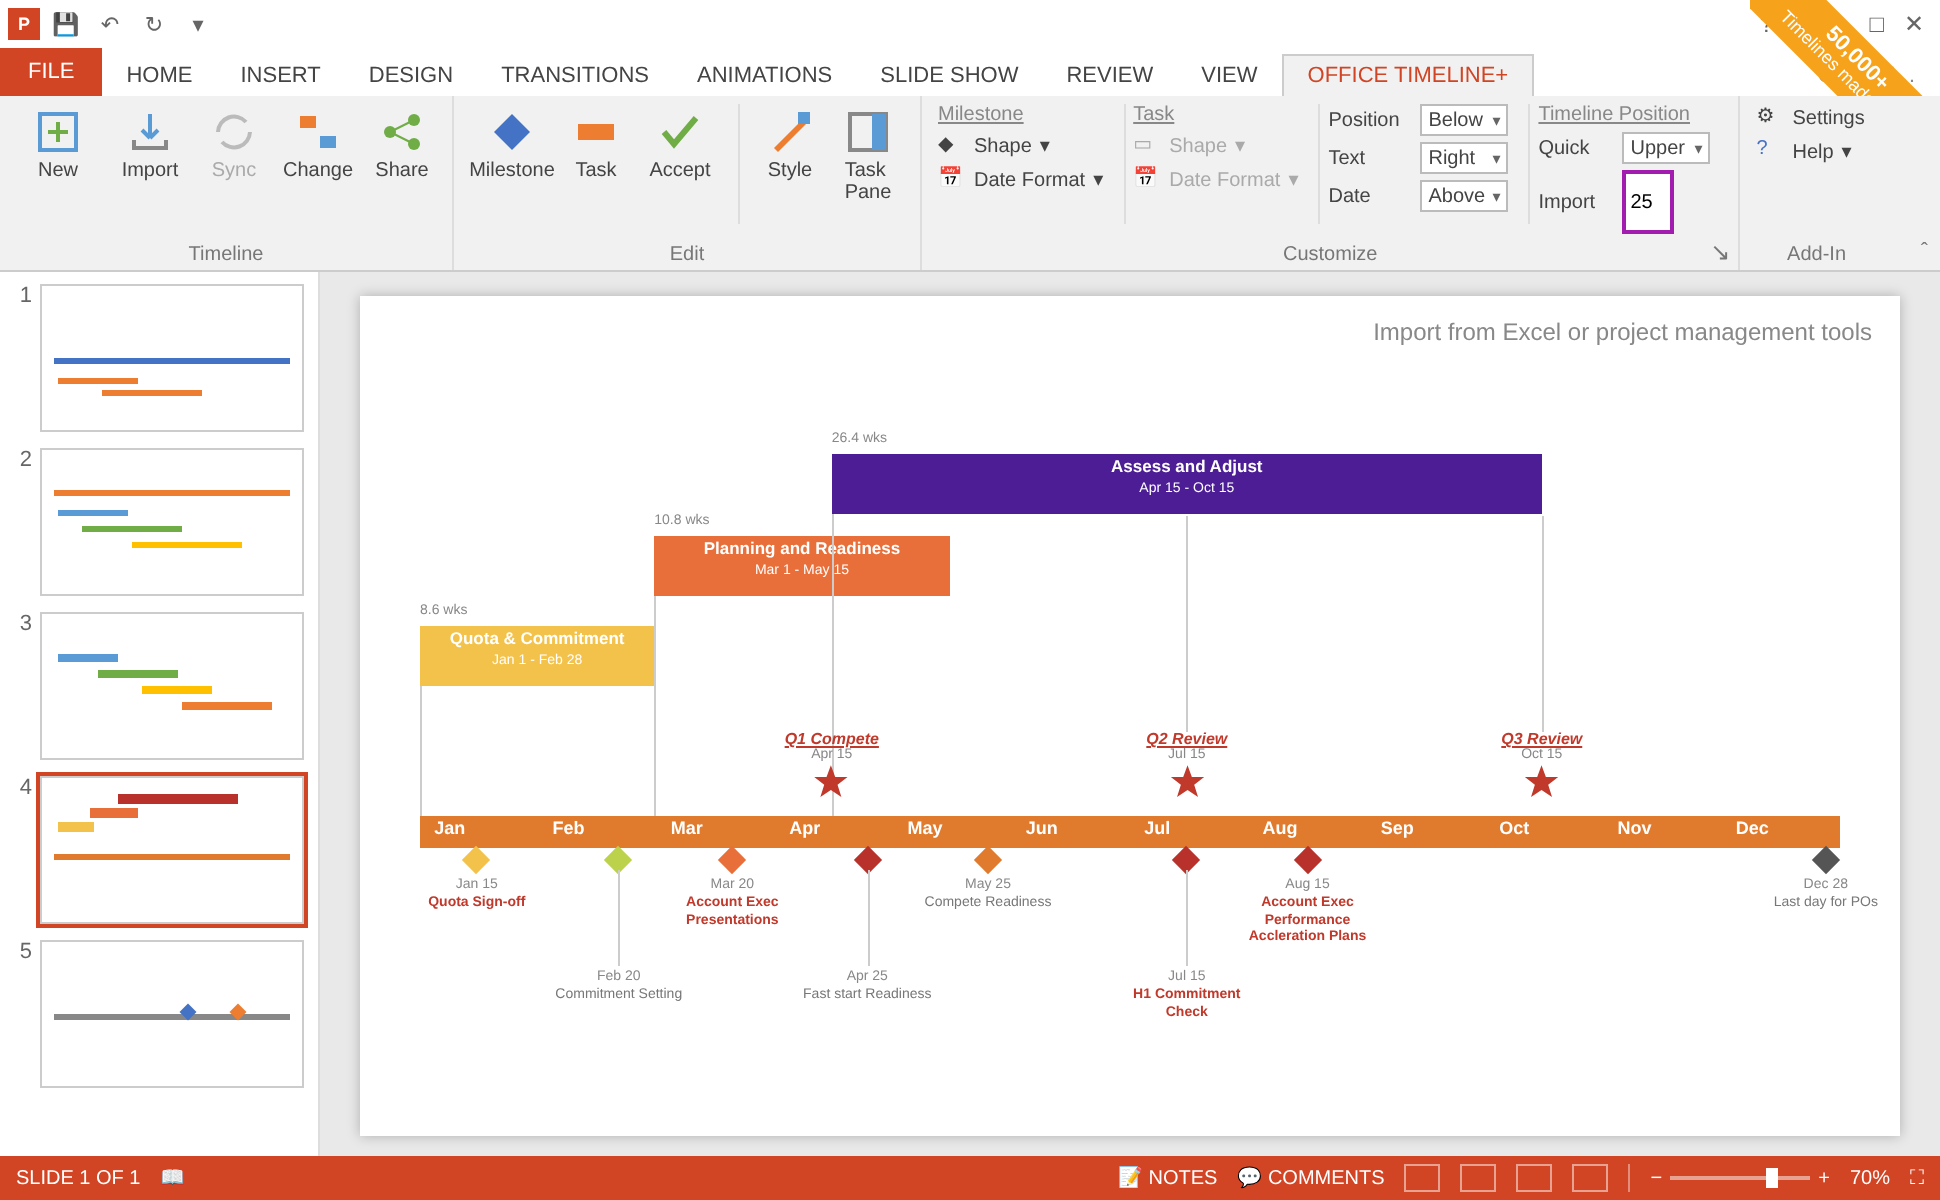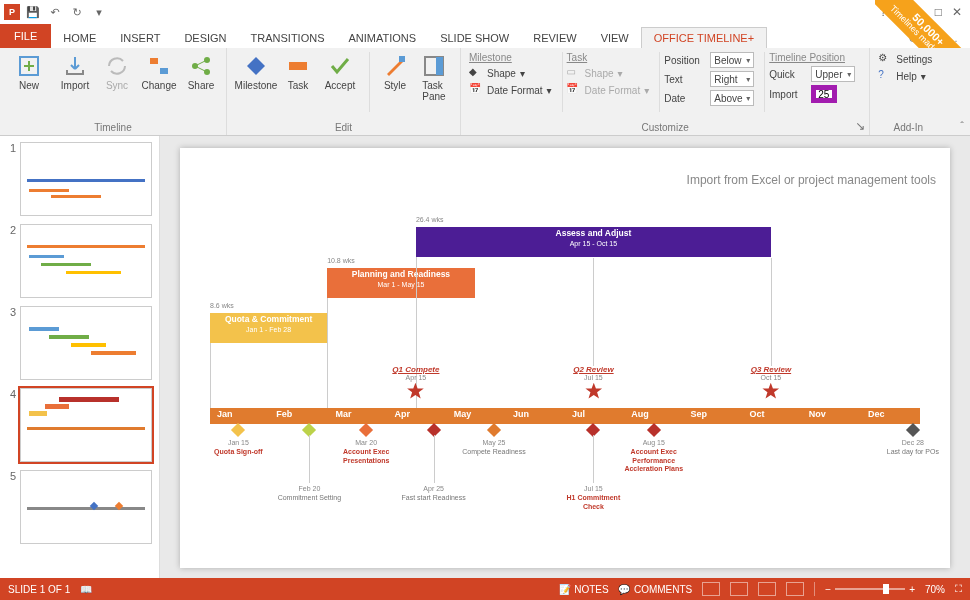--- a/index.html
+++ b/index.html
@@ -29,36 +29,36 @@
 .rgroup { border-right:1px solid #ddd; padding:4px 8px 2px; display:flex; flex-direction:column; }
 .rgroup-body { flex:1; display:flex; align-items:flex-start; gap:4px; }
 .rgroup-label { text-align:center; font-size:10px; color:#777; padding-top:2px;}
 .big-btn { display:flex; flex-direction:column; align-items:center; width:42px; padding:2px; cursor:pointer; }
 .big-btn .ico { width:24px; height:24px; margin-bottom:2px; display:flex;align-items:center;justify-content:center;}
 .big-btn .lbl { font-size:10px; text-align:left; line-height:1.1; color:#444;}
 .small-row { display:flex; align-items:center; gap:4px; font-size:10px; color:#444; margin-bottom:3px; white-space:nowrap;}
 .small-row .sicon{width:14px;height:14px;display:inline-block;}
 .dd { border:1px solid #bbb; background:#fff; padding:0 3px; font-size:10px; height:16px; display:inline-flex;align-items:center;min-width:44px;justify-content:space-between;}
 .dd::after{content:"▾";font-size:8px;margin-left:3px;color:#666;}
-.txtin{border:5px solid #a21caf;background:#fff;width:26px;height:18px;font-size:10px;padding:0 2px;}
+.txtin{border:2px solid #a21caf;background:#fff;width:26px;height:32px;font-size:10px;padding:0 2px;}
 .col { display:flex; flex-direction:column; padding-right:6px;}
 .grp-collapse { position:absolute; right:4px; bottom:2px; color:#777; font-size:12px; cursor:pointer;}
 
 
 .workspace { display:flex; height: calc(600px - 24px - 24px - 88px - 22px); }
 .thumbs { width:160px; background:#fff; border-right:1px solid #ddd; overflow:hidden; padding:6px 4px;}
 .thumb-row { display:flex; align-items:flex-start; gap:4px; margin-bottom:8px;}
 .thumb-num { width:12px; font-size:11px; color:#666; text-align:right;}
 .thumb { width:132px; height:74px; border:1px solid #ccc; background:#fff; position:relative;}
 .thumb.sel { outline:2px solid #d14424; }
 .thumb-line{position:absolute;left:6px;right:6px;height:3px;}
 .slide-area { flex:1; background:#e9e9e9; padding:12px; display:flex; align-items:flex-start; justify-content:center; overflow:hidden;}
 .slide { width:770px; height:420px; background:#fff; box-shadow:0 0 6px rgba(0,0,0,.25); position:relative;}
 
-.slide-sub { position:absolute; right:14px; top:10px; text-align:right; color:#888; font-size:12px; line-height:1.45;margin-top:14px;}
+.slide-sub { position:absolute; right:14px; top:10px; text-align:right; color:#888; font-size:12px; line-height:1.45;}
 
 
 .tl-wrap{position:absolute;left:30px;right:30px;top:65px;bottom:20px;}
 .tl-bar{position:absolute;left:0;right:0;top:195px;height:16px;background:#e07b2e;}
 .tl-month-lbl{position:absolute;top:196px;font-size:9px;color:#fff;font-weight:600;}
 .task-bar{position:absolute;height:30px;font-size:8px;color:#fff;text-align:center;padding:2px 4px;line-height:1.15;}
 .task-dur{position:absolute;font-size:7px;color:#888;top:-11px;left:0;}
 .star-lbl{font-size:8px;font-weight:bold;font-style:italic;color:#c0392b;text-align:center;white-space:nowrap;margin-bottom:0;}
 .star-date{font-size:7px;color:#888;}
 .diam{position:absolute;width:10px;height:10px;transform:rotate(45deg);}

